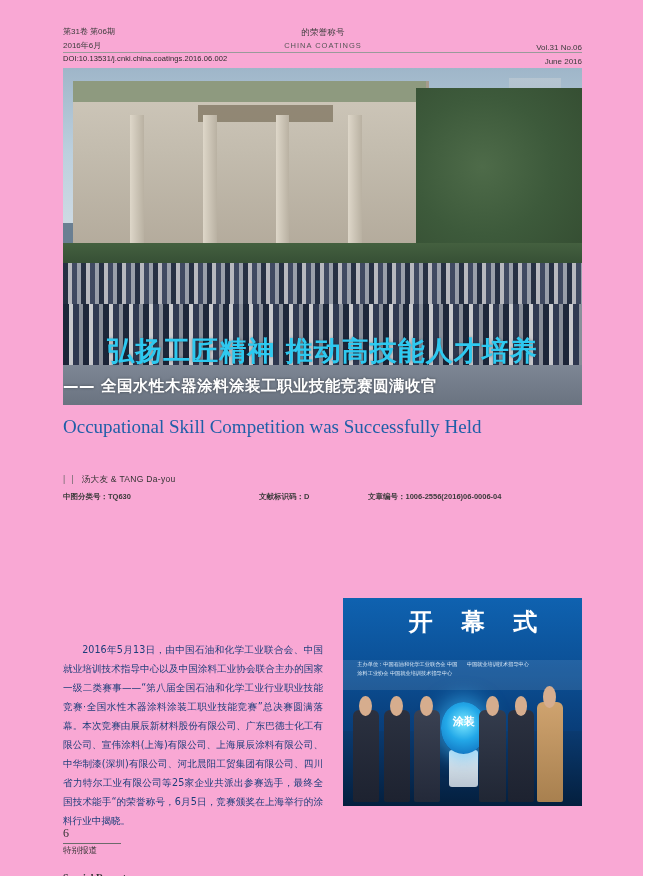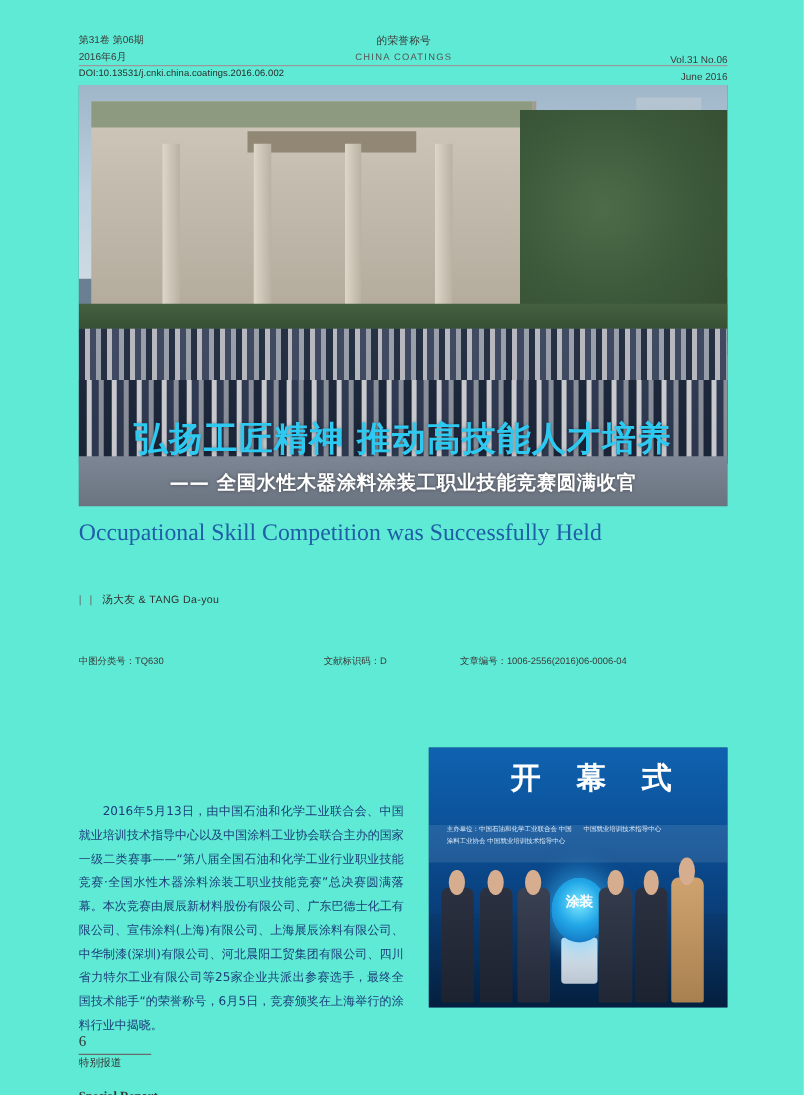--- a/index.html
+++ b/index.html
@@ -13,21 +13,21 @@
     font-family: "Liberation Sans", sans-serif;
     color: #231f20;
     position: relative;
     overflow: hidden;
   }
   .page {
     position: absolute;
     left: 0; top: 0;
     width: 643px;
     height: 876px;
-    background: #5eead4;
+    background: #f9a8d4;
   }
 
   
   .header {
     position: absolute;
     left: 63px;
     top: 26px;
     width: 519px;
     height: 32px;
     font-size: 8px;
@@ -142,21 +142,20 @@
     font-size: 27px;
     font-weight: bold;
     color: #2ec9f0;
     letter-spacing: 1px;
     text-shadow: 0 0 3px rgba(0,0,0,.35);
   }
   .hero-subtitle {
     position: absolute;
     left: 0; right: 0;
     bottom: 8px;
-    text-align: center;
     font-family: "DejaVu Sans", "Liberation Sans", sans-serif;
     font-size: 15.5px;
     font-weight: bold;
     color: #ffffff;
     letter-spacing: 0.5px;
     text-shadow: 0 0 3px rgba(0,0,0,.4);
   }
 
   
   .en-title {
@@ -183,25 +182,26 @@
     display: inline-block;
     margin-right: 6px;
     color: #666;
     letter-spacing: 2px;
   }
 
   
   .class-line {
     position: absolute;
     left: 63px;
-    top: 524px;
+    top: 492px;
     width: 519px;
     height: 12px;
     font-size: 7.5px;
     color: #3b3b3b;
+    font-weight: bold;
   }
   .class-line span { position: absolute; top: 0; }
   .cl-1 { left: 0; }
   .cl-2 { left: 196px; }
   .cl-3 { left: 305px; }
 
   
   .body-col {
     position: absolute;
     left: 63px;

